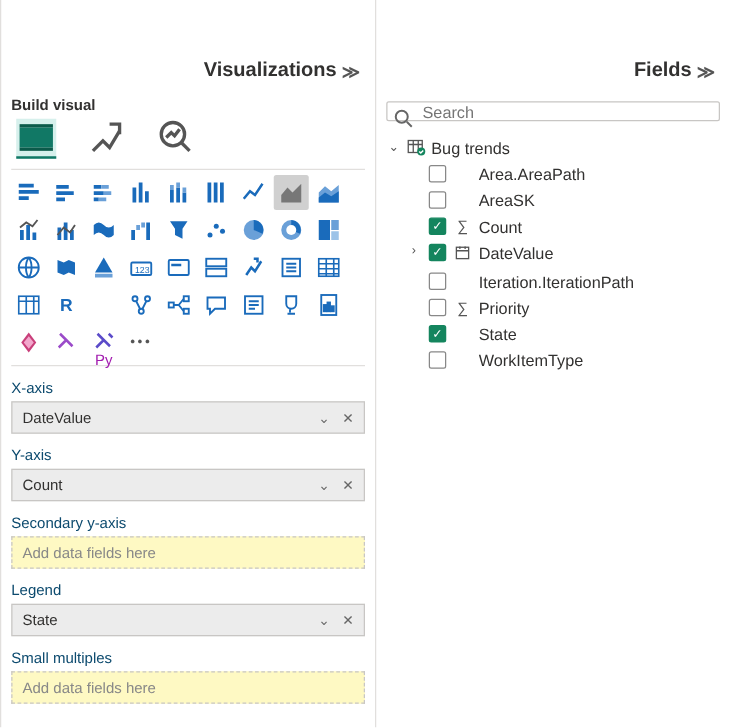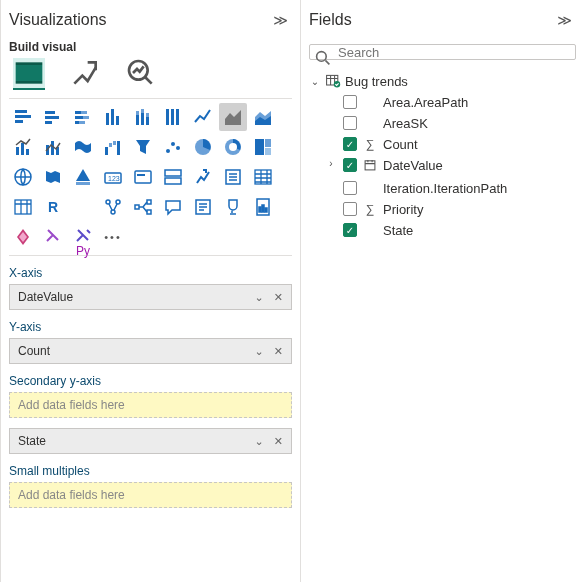--- a/index.html
+++ b/index.html
@@ -11,22 +11,22 @@
     background: #fff;
     width: 584px;
     height: 582px;
     overflow: hidden;
     display: flex;
   }
   .panel { border-left: 1px solid #e1dfdd; display:flex; flex-direction:column; }
   .viz-panel { width: 300px; padding: 0 8px 8px 8px; overflow-y:auto; }
   .fields-panel { flex:1; padding: 0 8px 8px 8px; }
   .panel-header {
-    display:flex; align-items:center; justify-content:space-between;
-    height:40px; font-size:16px; font-weight:400;
+    display:flex; align-items:center; justify-content:flex-end;
+    height:40px; font-size:16px; font-weight:700;margin-top:37px;
   }
   .chev { font-size:14px; color:#555; cursor:pointer; padding:4px;}
   .sub-label { font-size:12px; font-weight:600; margin-bottom:4px;}
   .tabs { display:flex; gap:24px; align-items:center; margin-bottom:8px; padding-left:4px;}
   .tab { width:32px; height:32px; display:flex; align-items:center; justify-content:center; cursor:pointer; border-bottom:2px solid transparent;}
   .tab.active { border-bottom:2px solid #117865; background:#d6f0ec;}
   .icon-grid {
     display:grid; grid-template-columns: repeat(9, 28px); grid-auto-rows:28px; gap:2px;
     padding:4px 0; border-top:1px solid #e1dfdd; border-bottom:1px solid #e1dfdd;
   }
@@ -374,20 +374,21 @@
   </div>
 
   <div class="well-group">
     <div class="well-label">Secondary y-axis</div>
     <div class="well">
       <span class="placeholder">Add data fields here</span>
     </div>
   </div>
 
   <div class="well-group">
+    <div class="well-label">Legend</div>
     <div class="well filled">
       <span class="chip-text">State</span>
       <span class="chip-ctl">
         <span class="ctl">⌄</span>
         <span class="ctl">✕</span>
       </span>
     </div>
   </div>
 
   <div class="well-group">
@@ -464,15 +465,21 @@
           <span class="cb"></span>
           <span class="fld-ico">∑</span>
           <span class="fld-lbl">Priority</span>
         </div>
         <div class="field-row">
           <span class="caret"></span>
           <span class="cb checked">✓</span>
           <span class="fld-ico"></span>
           <span class="fld-lbl">State</span>
         </div>
+        <div class="field-row">
+          <span class="caret"></span>
+          <span class="cb"></span>
+          <span class="fld-ico"></span>
+          <span class="fld-lbl">WorkItemType</span>
+        </div>
       </div>
   </div>
 </div>
 
 </body></html>

